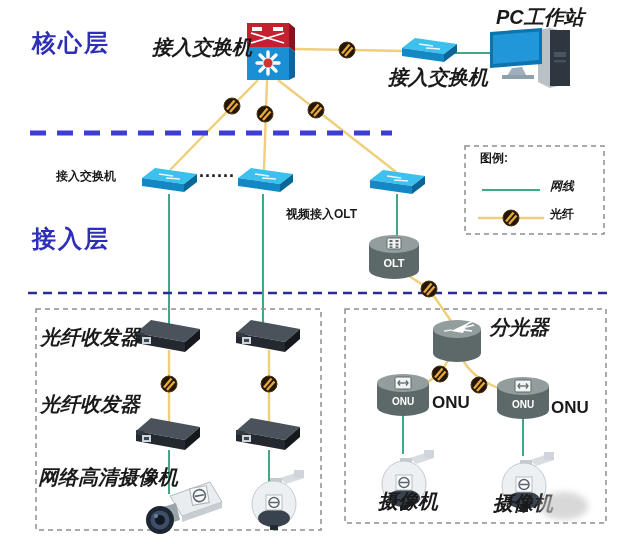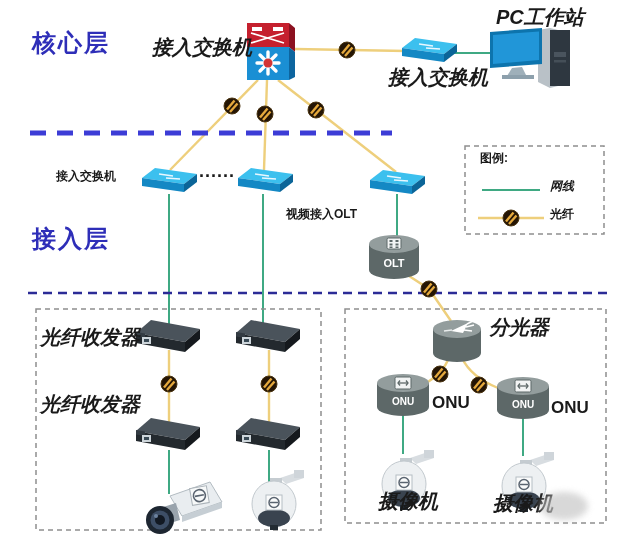--- a/index.html
+++ b/index.html
@@ -90,20 +90,21 @@
 
   <div class="lbl lbl-dev-lg" style="left:152px;top:36px;">接入交换机</div>
   <div class="lbl lbl-dev-lg" style="left:496px;top:6px;">PC工作站</div>
   <div class="lbl lbl-dev-lg" style="left:388px;top:66px;">接入交换机</div>
   <div class="lbl lbl-dev" style="left:56px;top:170px;">接入交换机</div>
   <div class="lbl dots" style="left:199px;top:162px;">......</div>
   <div class="lbl lbl-dev" style="left:286px;top:208px;text-align:center;">视频接入OLT</div>
 
   <div class="lbl lbl-dev-lg" style="left:40px;top:326px;">光纤收发器</div>
   <div class="lbl lbl-dev-lg" style="left:40px;top:393px;">光纤收发器</div>
+  <div class="lbl lbl-dev-lg" style="left:38px;top:466px;">网络高清摄像机</div>
 
   <div class="lbl lbl-dev-lg" style="left:489px;top:316px;">分光器</div>
   <div class="lbl lbl-onu" style="left:432px;top:394px;">ONU</div>
   <div class="lbl lbl-onu" style="left:551px;top:399px;">ONU</div>
   <div class="lbl lbl-dev-lg" style="left:378px;top:490px;">摄像机</div>
   <div class="lbl lbl-dev-lg" style="left:493px;top:492px;">摄像机</div>
 
   <div class="lbl lbl-dev" style="left:480px;top:152px;">图例:</div>
   <div class="lbl lbl-dev" style="left:550px;top:180px;font-style:italic;">网线</div>
   <div class="lbl lbl-dev" style="left:550px;top:208px;text-align:center;">光纤</div>

